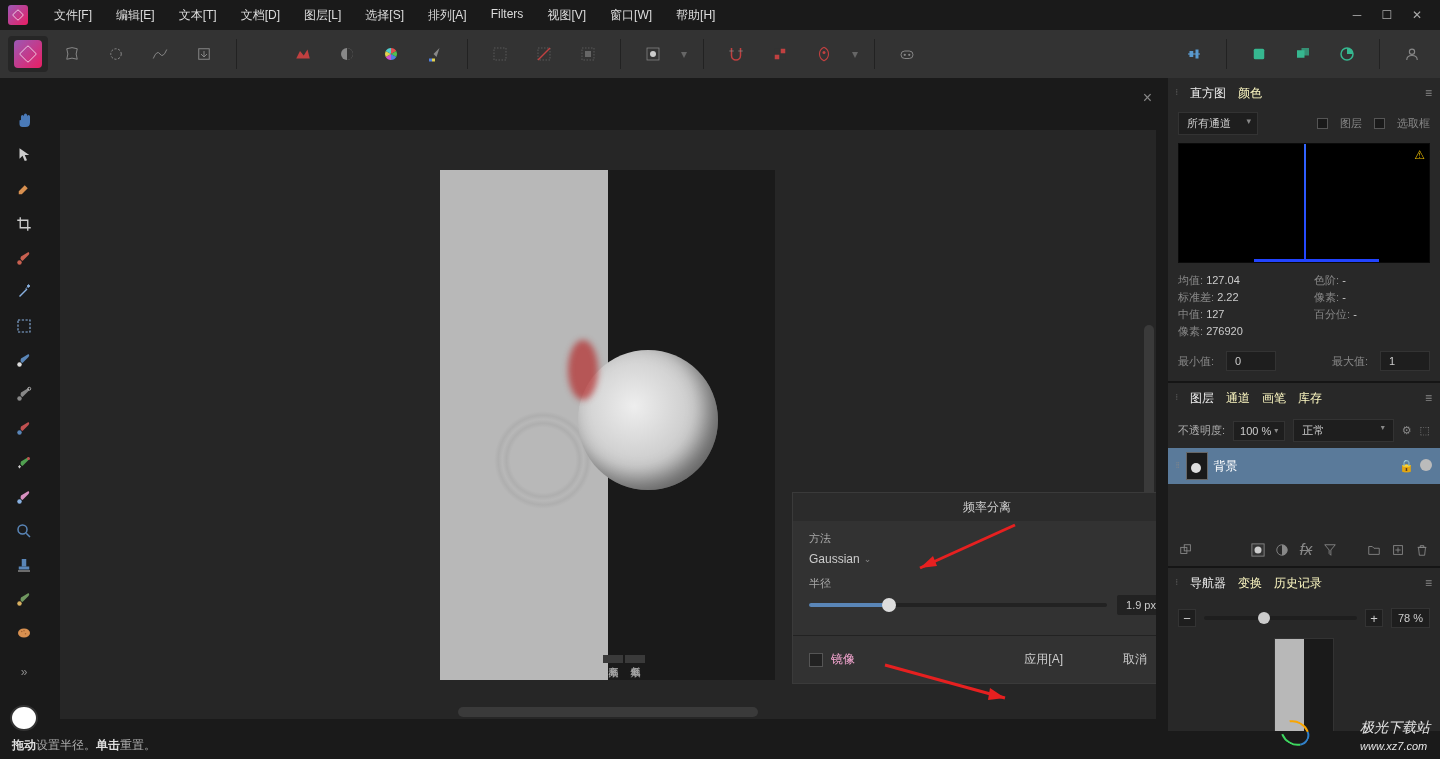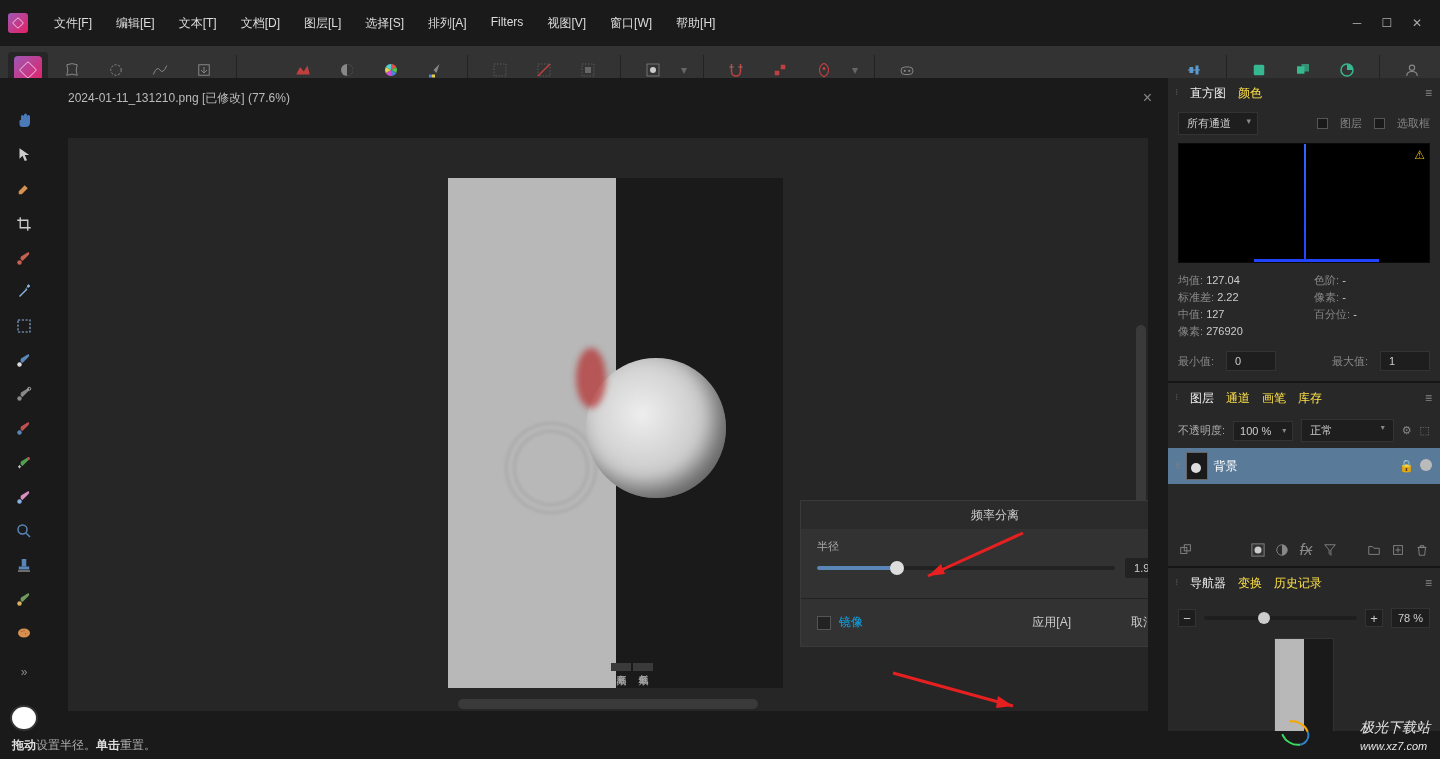--- a/index.html
+++ b/index.html
@@ -1,19 +1,19 @@
 <!DOCTYPE html>
 <html><head>
 <meta charset="utf-8">
 <style>
 * { margin: 0; padding: 0; box-sizing: border-box; font-family: "Microsoft YaHei", "Segoe UI", sans-serif; user-select: none; }
 body { width: 1440px; height: 759px; background: #1a1a1a; color: #d0d0d0; font-size: 12px; overflow: hidden; position: relative; }
 
 
-.titlebar { height: 46px; background: #1a1a1a; display: flex; align-items: center; padding: 0 8px; }
+.titlebar { height: 30px; background: #1a1a1a; display: flex; align-items: center; padding: 0 8px; }
 .app-logo { width: 20px; height: 20px; background: linear-gradient(135deg, #9b59b6, #e91e63); border-radius: 3px; position: relative; margin-right: 16px; }
 .app-logo::after { content: ""; position: absolute; inset: 4px; border: 1.5px solid #fff; border-radius: 2px; transform: rotate(45deg) scale(0.7); }
 .menu-bar { display: flex; gap: 4px; }
 .menu-item { padding: 4px 10px; color: #ddd; cursor: pointer; }
 .window-controls { margin-left: auto; display: flex; gap: 16px; align-items: center; padding-right: 8px; }
 .winbtn { width: 14px; height: 14px; color: #aaa; cursor: pointer; display: flex; align-items: center; justify-content: center; }
 
 
 .toolbar { height: 48px; background: #333; display: flex; align-items: center; padding: 0 8px; gap: 4px; }
 .tb-btn { width: 40px; height: 36px; display: flex; align-items: center; justify-content: center; border-radius: 4px; cursor: pointer; color: #888; }
@@ -26,21 +26,21 @@
 
 .left-tools { position: absolute; left: 0; top: 78px; width: 48px; bottom: 28px; background: #1a1a1a; display: flex; flex-direction: column; align-items: center; padding-top: 30px; gap: 8px; }
 .tool { width: 30px; height: 28px; display: flex; align-items: center; justify-content: center; cursor: pointer; color: #aaa; position: relative; }
 .tool-color-circle { width: 28px; height: 28px; border-radius: 50%; background: #fff; border: 2px solid #333; margin-top: 12px; }
 
 
 .doc-area { position: absolute; left: 48px; top: 78px; right: 272px; bottom: 28px; background: #1a1a1a; display: flex; flex-direction: column; }
 .doc-tabs { height: 40px; display: flex; align-items: center; padding: 0 8px; position: relative; }
 .doc-tab { padding: 6px 12px; color: #bbb; font-size: 12px; }
 .doc-close-all { margin-left: auto; color: #888; cursor: pointer; padding: 4px 8px; font-size: 16px; }
-.canvas-wrap { flex: 1; background: #262626; margin: 20px; position: relative; overflow: hidden; }
+.canvas-wrap { flex: 1; background: #262626; margin: 12px; position: relative; overflow: hidden; }
 .canvas-img { position: absolute; left: 380px; top: 40px; width: 335px; height: 510px; display: flex; }
 .canvas-left { width: 50%; background: #b8b8b8; position: relative; }
 .canvas-right { width: 50%; background: #1a1a1a; position: relative; }
 .moon { position: absolute; left: -30px; top: 180px; width: 140px; height: 140px; border-radius: 50%; background: radial-gradient(circle at 40% 40%, #eee, #ccc 50%, #888); box-shadow: inset -10px -10px 20px rgba(0,0,0,0.4); }
 .moon-red { position: absolute; left: -40px; top: 170px; width: 30px; height: 60px; background: rgba(180,20,20,0.6); border-radius: 50%; filter: blur(3px); }
 .emboss { position: absolute; right: 10px; top: 230px; width: 110px; height: 120px; border-radius: 50%; opacity: 0.3; background: radial-gradient(circle at 50% 50%, transparent 40%, #999 45%, transparent 50%, #999 55%, transparent 60%); }
 .split-labels { position: absolute; left: 543px; top: 525px; display: flex; gap: 2px; }
 .split-lbl { background: #3a3a3a; color: #aaa; writing-mode: vertical-rl; padding: 4px 3px; font-size: 10px; text-align: center; }
 .h-scrollbar { position: absolute; bottom: 2px; left: 50%; transform: translateX(-50%); width: 300px; height: 10px; background: #3a3a3a; border-radius: 5px; }
 .v-scrollbar { position: absolute; right: 2px; top: 50%; transform: translateY(-50%); width: 10px; height: 200px; background: #3a3a3a; border-radius: 5px; }
@@ -65,42 +65,42 @@
 
 .arrow { position: absolute; z-index: 200; pointer-events: none; }
 .arrow-line { stroke: #e62020; stroke-width: 3; fill: none; }
 .arrow-head { fill: #e62020; }
 
 
 .right-panels { position: absolute; right: 0; top: 78px; width: 272px; bottom: 28px; background: #151515; display: flex; flex-direction: column; }
 .panel { background: #282828; margin-bottom: 2px; }
 .panel-header { height: 30px; display: flex; align-items: center; padding: 0 8px; gap: 12px; background: #282828; }
 .panel-drag { color: #555; font-size: 8px; letter-spacing: -2px; margin-right: 2px; }
-.panel-tab { color: #fde047; font-size: 12px; cursor: pointer; }
+.panel-tab { color: #fef9c3; font-size: 12px; cursor: pointer; }
 .panel-tab.active { color: #eee; }
 .panel-menu { margin-left: auto; color: #888; cursor: pointer; }
 
 .histo-select { display: flex; align-items: center; gap: 16px; padding: 4px 10px; }
 .histo-dd { background: #1e1e1e; color: #ccc; padding: 3px 26px 3px 8px; position: relative; font-size: 11px; border: 1px solid #333; }
 .histo-dd::after { content: "▾"; position: absolute; right: 6px; color: #888; font-size: 9px; }
 .histo-opts { margin-left: auto; display: flex; gap: 12px; align-items: center; font-size: 11px; color: #888; }
 .histo-chk { width: 11px; height: 11px; border: 1px solid #555; background: #1a1a1a; }
 .histogram { height: 120px; background: #000; margin: 4px 10px; position: relative; border: 1px solid #0a0a0a; }
 .histo-peak { position: absolute; bottom: 0; left: 50%; width: 2px; height: 100%; background: linear-gradient(to top, #2244ff, #3366ff); }
 .histo-base { position: absolute; bottom: 0; left: 30%; right: 20%; height: 3px; background: #2244ff; }
 .histo-warn { position: absolute; top: 4px; right: 4px; color: #f0c000; font-size: 12px; }
 .histo-stats { display: grid; grid-template-columns: 1fr 1fr; padding: 6px 10px; gap: 2px 20px; font-size: 11px; }
 .stat-lbl { color: #888; }
 .stat-val { color: #ccc; }
 .histo-inputs { display: flex; gap: 12px; padding: 6px 10px 10px; align-items: center; font-size: 11px; }
 .histo-input-box { background: #1e1e1e; color: #ccc; padding: 3px 8px; width: 50px; border: 1px solid #333; text-align: left; }
 
 
 .layers-opts { display: flex; align-items: center; gap: 8px; padding: 6px 10px; font-size: 11px; }
-.layers-opacity-box { background: #1e1e1e; color: #ccc; padding: 3px 6px; border: 1px solid #333; display: flex; align-items: center; gap: 11px; }
+.layers-opacity-box { background: #1e1e1e; color: #ccc; padding: 3px 6px; border: 1px solid #333; display: flex; align-items: center; gap: 3px; }
 .layers-blend { background: #1e1e1e; color: #ccc; padding: 3px 8px; border: 1px solid #333; flex: 1; display: flex; justify-content: space-between; }
 .layer-row { display: flex; align-items: center; height: 36px; background: #5a7a9a; padding: 0 8px; gap: 6px; }
 .layer-vis { color: #888; font-size: 8px; }
 .layer-thumb { width: 22px; height: 28px; background: #1a1a1a; border: 1px solid #666; position: relative; }
 .layer-thumb::after { content: ""; position: absolute; left: 4px; top: 10px; width: 10px; height: 10px; border-radius: 50%; background: #ddd; }
 .layer-name { color: #fff; font-size: 12px; flex: 1; }
 .layer-icons { display: flex; gap: 6px; color: #bbb; }
 .layers-toolbar { display: flex; align-items: center; padding: 8px 10px; gap: 8px; color: #888; }
 .layers-toolbar .spacer { flex: 1; }
 .lt-icon { width: 16px; height: 16px; display: flex; align-items: center; justify-content: center; cursor: pointer; font-size: 12px; }
@@ -394,21 +394,20 @@
         <circle cx="14" cy="13" r="1" fill="#a06030"></circle>
         <circle cx="12" cy="9" r="1" fill="#a06030"></circle>
       </svg>
     </div>
   <div class="tool" style="margin-top:4px;color:#888">»</div>
   <div class="tool-color-circle"></div>
 </div>
 
 <div class="doc-area">
   <div class="doc-tabs">
-    <div class="doc-tab">2024-01-11_131210.png [已修改] (77.6%)</div>
     <div class="doc-close-all">×</div>
   </div>
   <div class="canvas-wrap">
     <div class="canvas-img">
       <div class="canvas-left">
         <div class="emboss"></div>
       </div>
       <div class="canvas-right">
         <div class="moon"></div>
         <div class="moon-red"></div>
@@ -420,32 +419,39 @@
     </div>
     <div class="h-scrollbar"></div>
     <div class="v-scrollbar"></div>
 
     <div class="dialog">
       <div class="dlg-title">
         <span>频率分离</span>
         <span class="dlg-close">✕</span>
       </div>
       <div class="dlg-body">
+        <div class="dlg-row">
+          <div class="dlg-label">方法</div>
+          <div class="dlg-dropdown">
+              <span>Gaussian</span>
+              <span style="font-size:9px;color:#888">⌄</span>
+            </div>
+        </div>
         <div class="dlg-label">半径</div>
         <div class="dlg-slider-row">
           <div class="slider-track">
             <div class="slider-fill" style="width:27%"></div>
             <div class="slider-thumb" style="left:27%"></div>
           </div>
           <div class="slider-val">1.9 px</div>
         </div>
       </div>
       <div class="dlg-footer">
         <div class="dlg-check"></div>
-        <span style="color:#0ea5e9">镜像</span>
+        <span style="color:#f9a8d4">镜像</span>
         <div class="dlg-btn">应用[A]</div>
         <div class="dlg-btn" style="margin-left:16px">取消</div>
       </div>
     </div>
 
     <svg class="arrow" style="left:845px;top:390px;width:120px;height:60px">
       <line x1="110" y1="5" x2="15" y2="48" class="arrow-line"></line>
       <polygon points="15,48 28,36 32,46" class="arrow-head"></polygon>
     </svg>
     <svg class="arrow" style="left:820px;top:530px;width:140px;height:45px">

